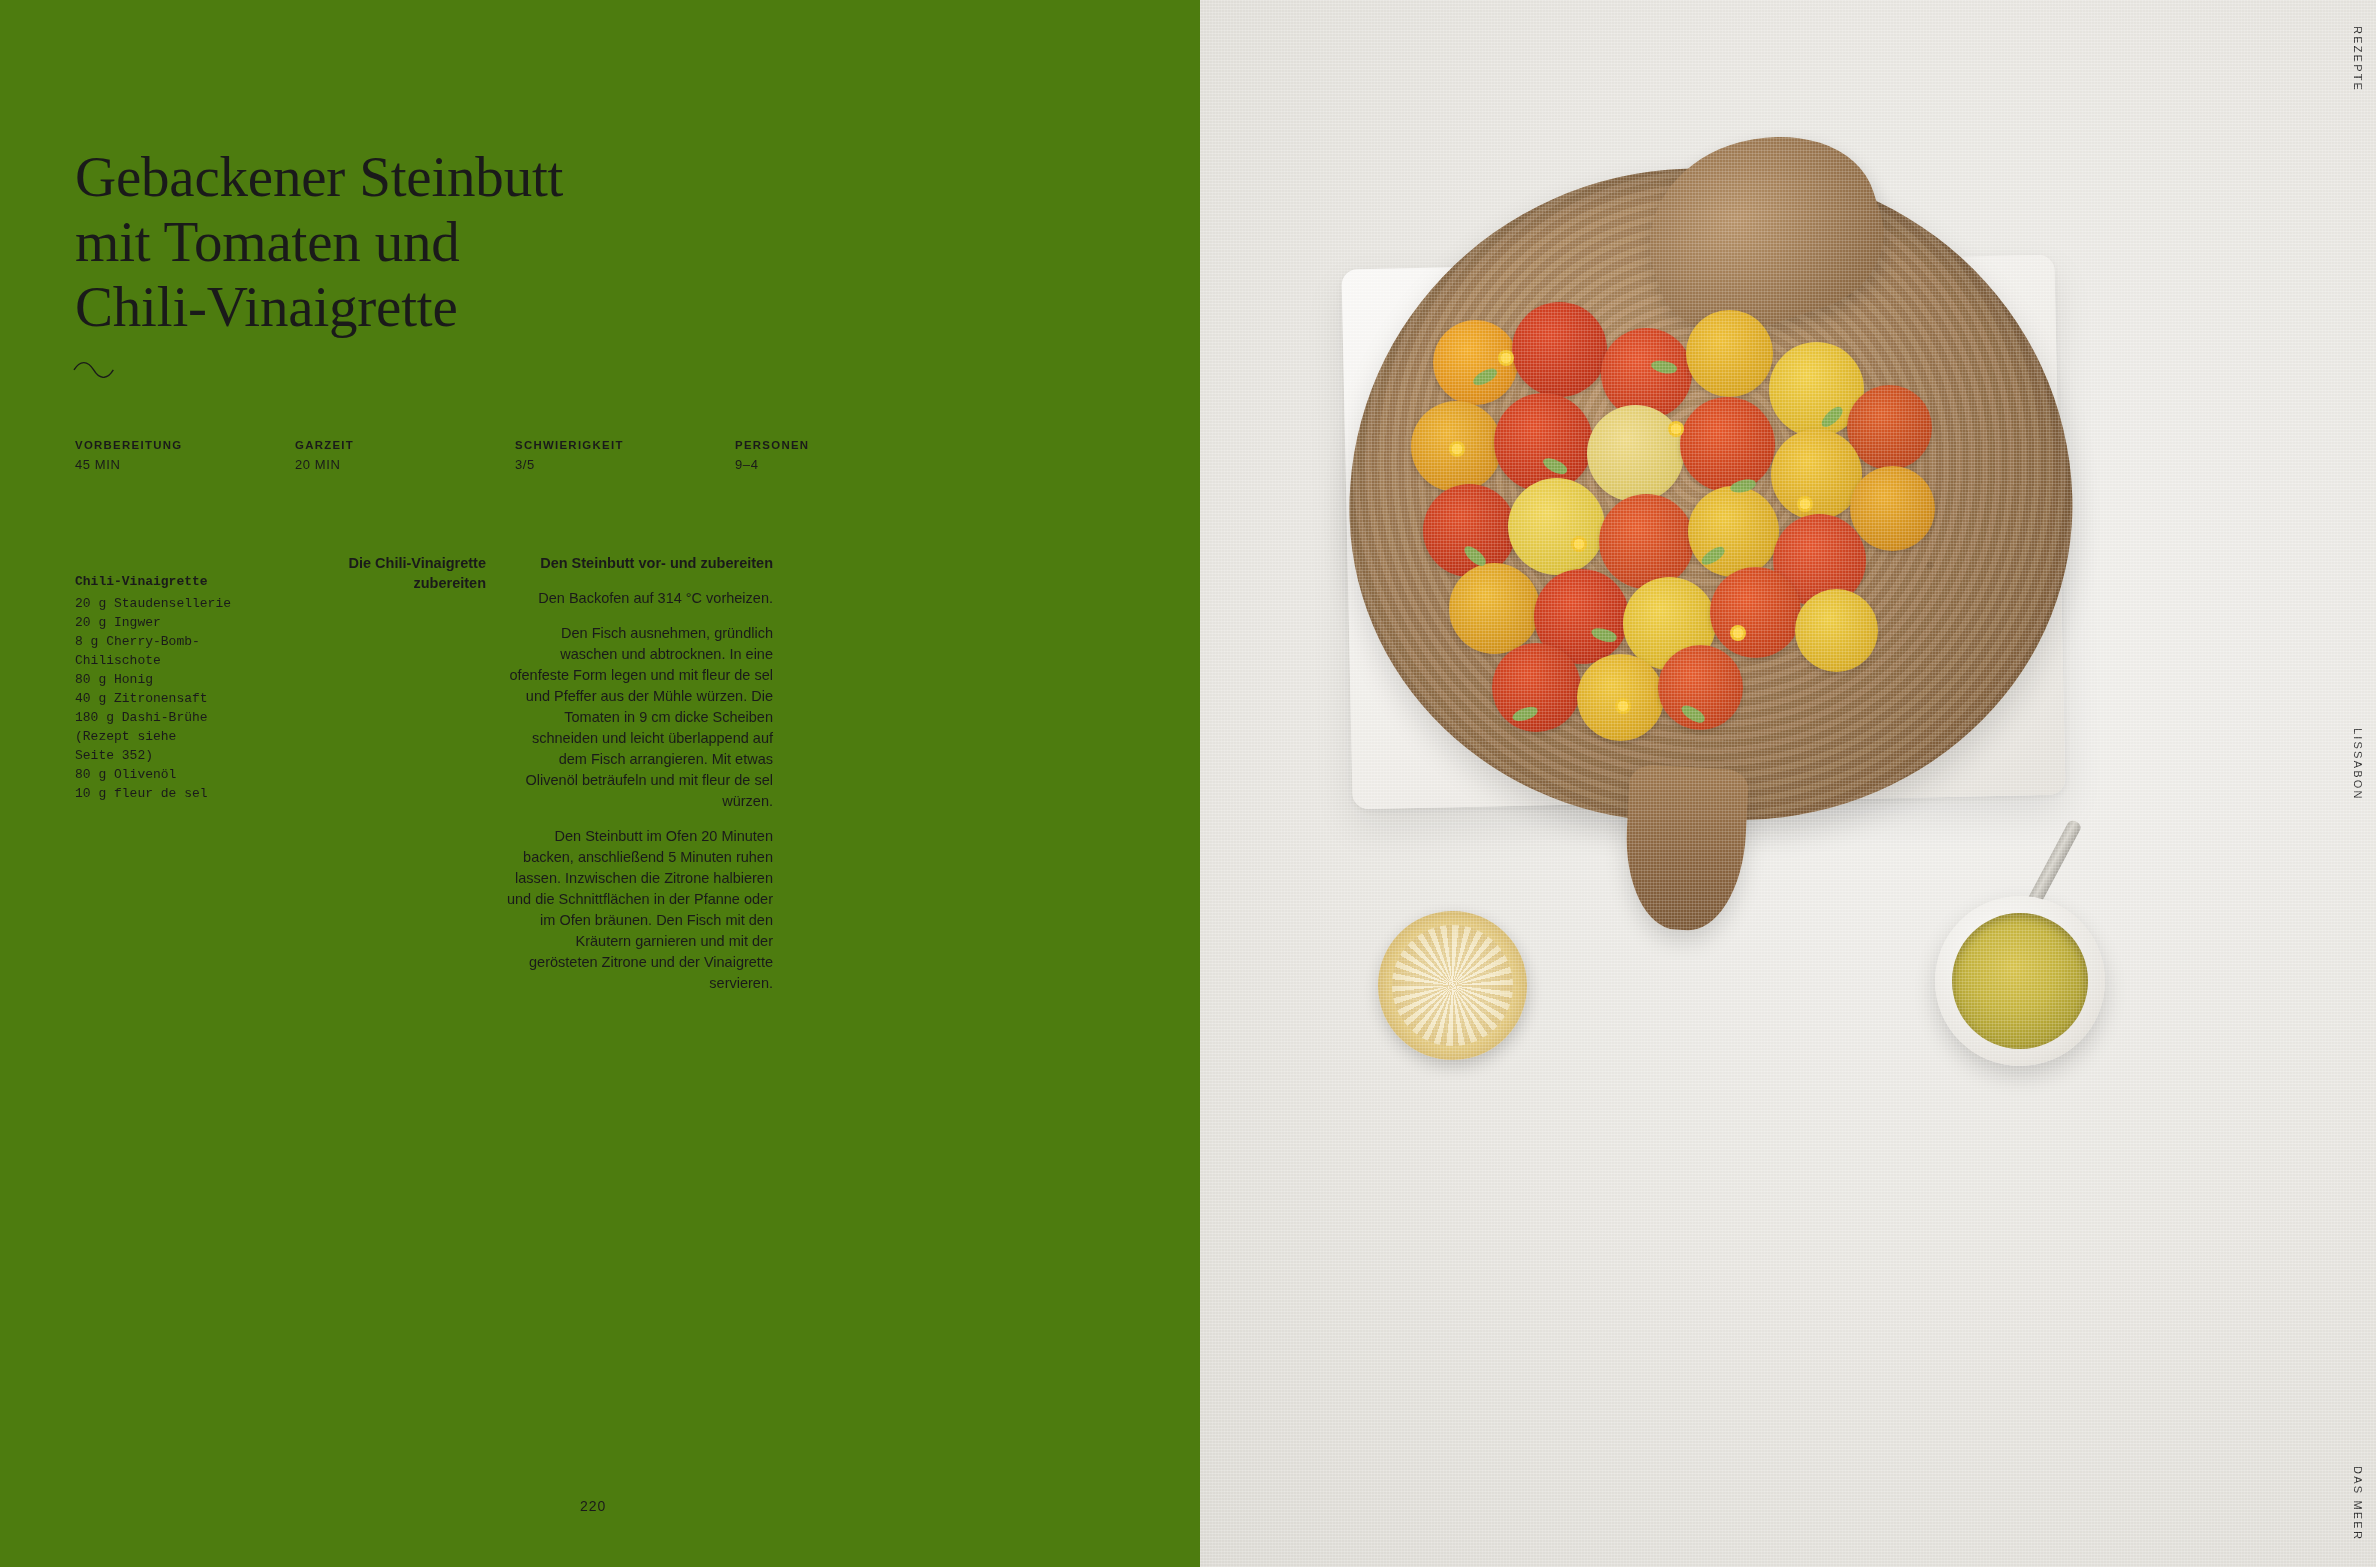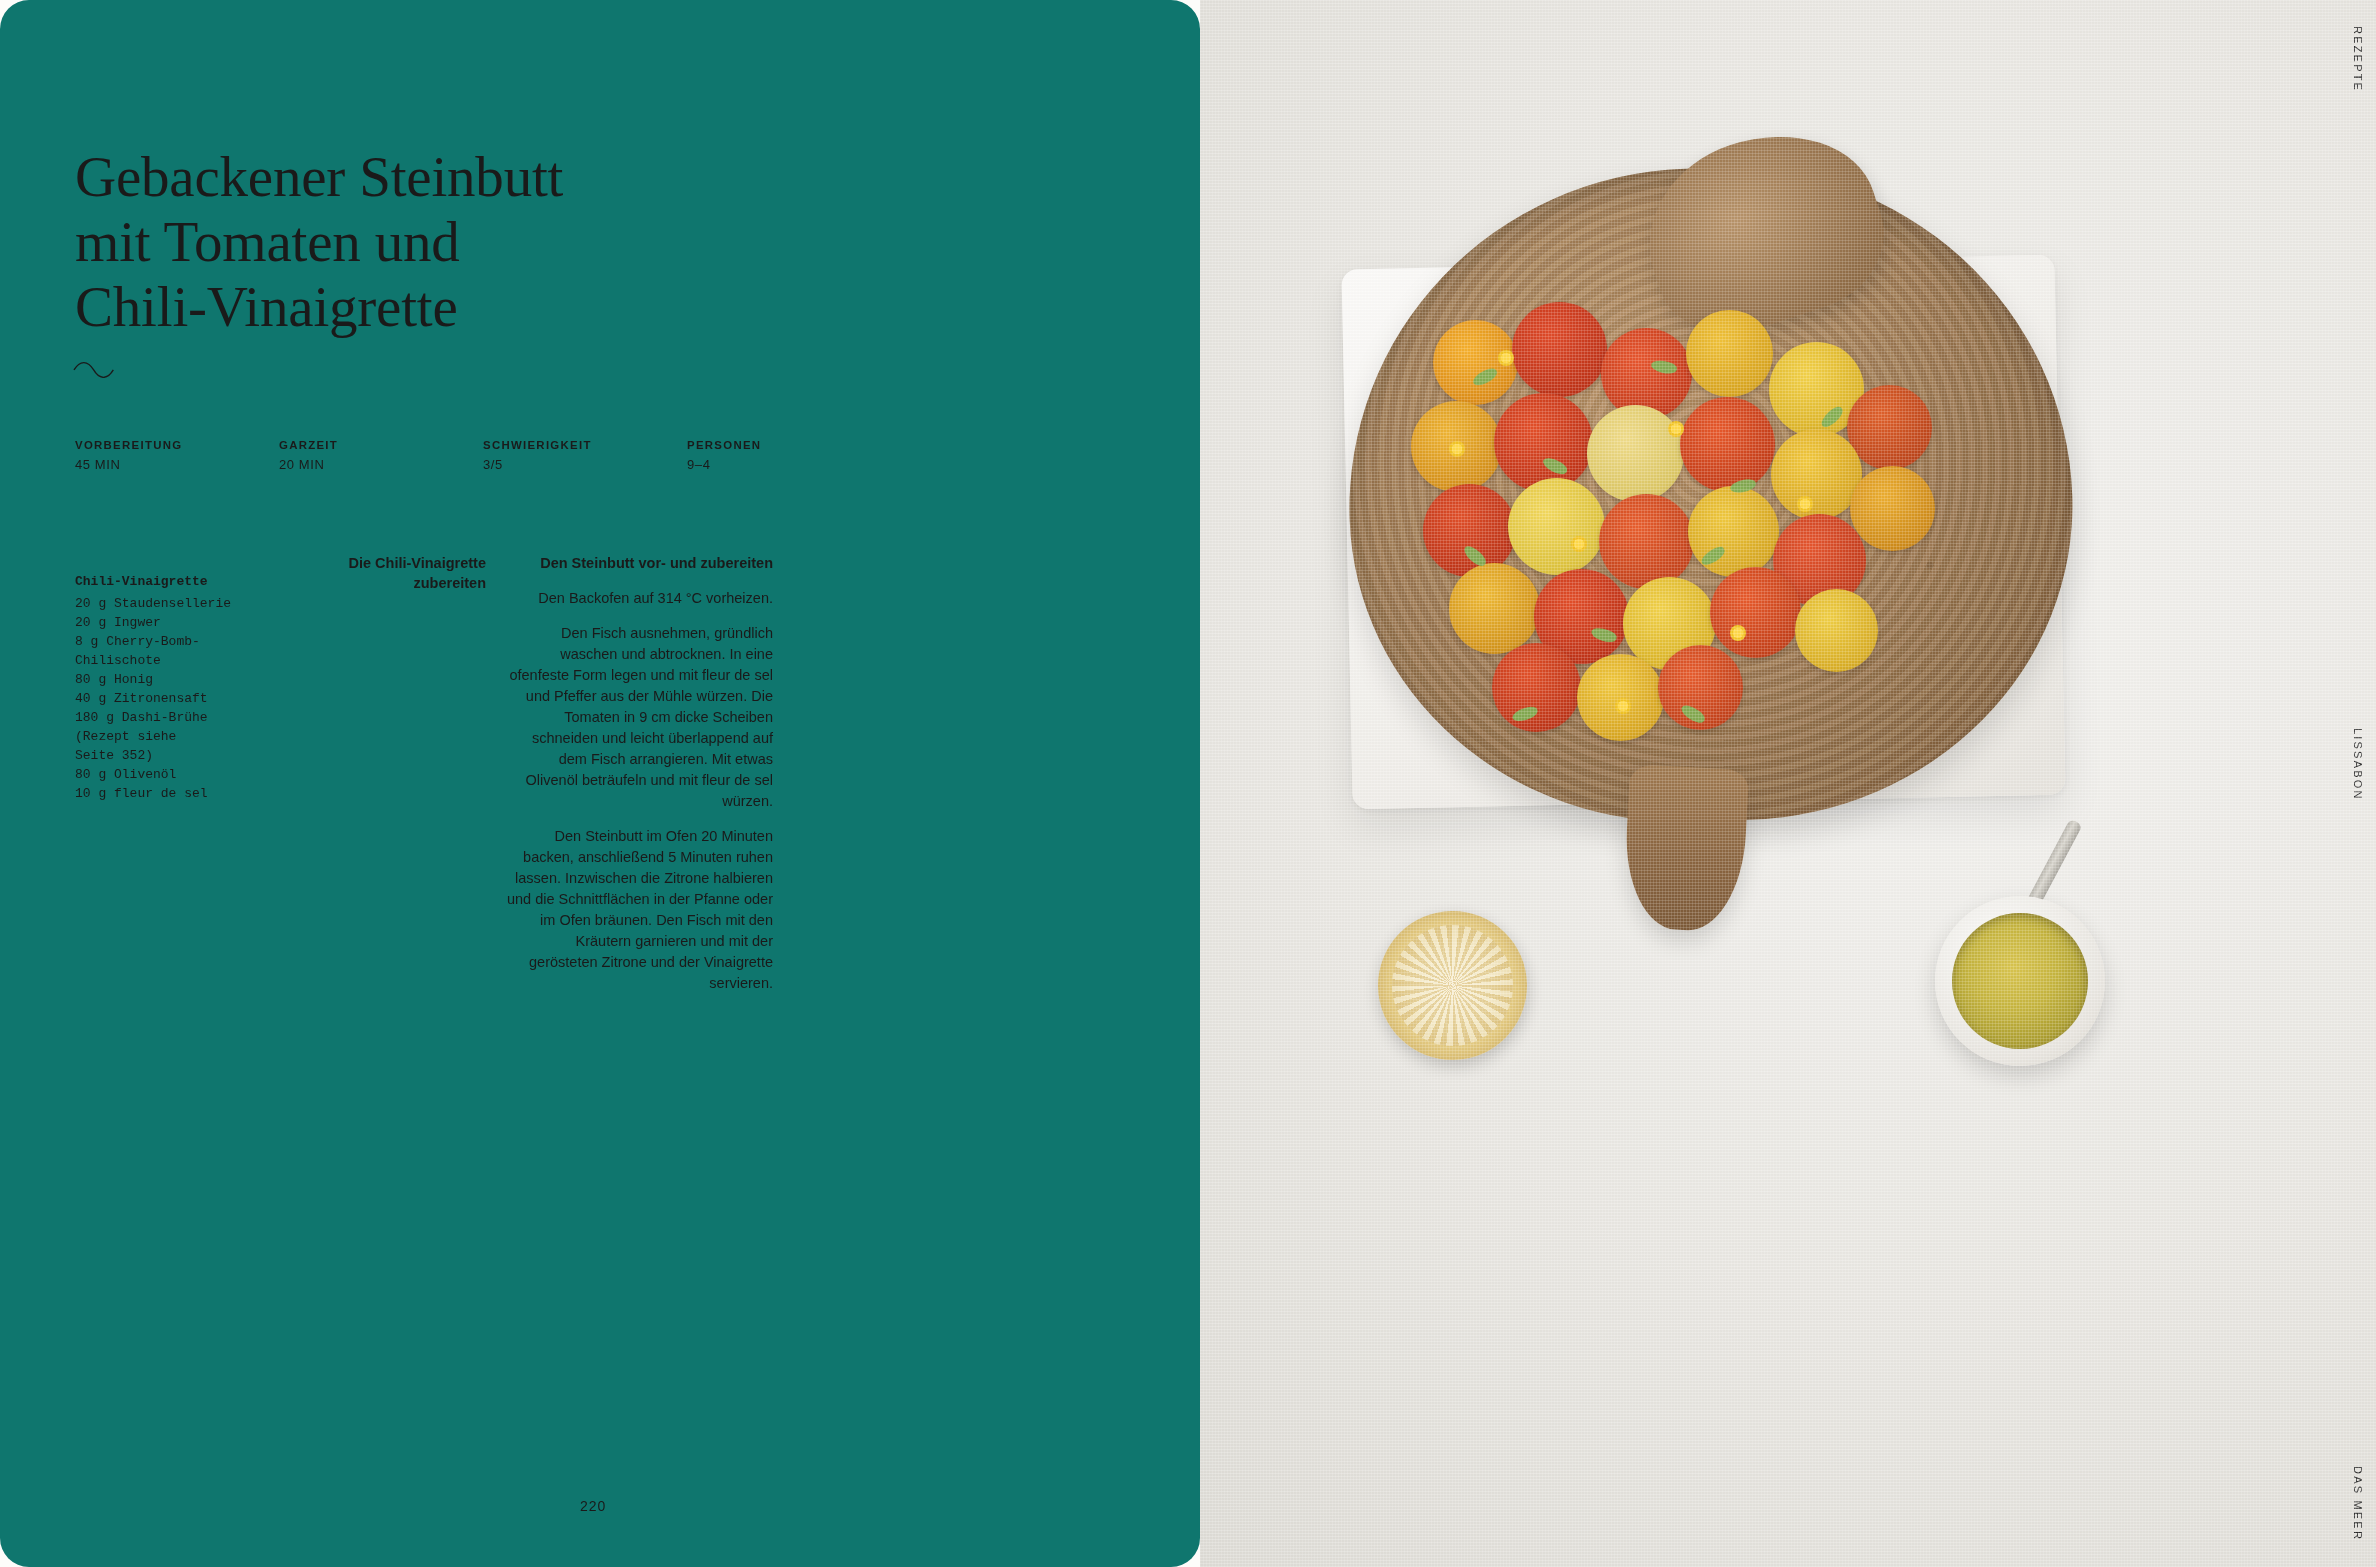--- a/index.html
+++ b/index.html
@@ -15,23 +15,22 @@
     display: flex;
     overflow: hidden;
     background: #fdfcfa;
   }
 
   
   .left-page {
     position: relative;
     width: 1200px;
     height: 100%;
-    background: #0f766e;
+    background: #4d7c0f;
     flex: 0 0 1200px;
-    border-radius: 29px;
   }
 
   .title {
     position: absolute;
     left: 75px;
     top: 107px;
     width: 812px;
     font-family: "Liberation Serif", serif;
     font-size: 57px;
     line-height: 1.14;
@@ -48,20 +47,21 @@
     width: 59px;
     height: 20px;
   }
 
   .meta-row {
     position: absolute;
     left: 75px;
     top: 439px;
     width: 1010px;
     display: flex;
+    gap: 16px;
   }
   .meta-block { width: 204px; }
   .meta-label {
     font-size: 11.4px;
     letter-spacing: 1.3px;
     color: #1a1a1a;
     font-weight: 700;
     margin-bottom: 6px;
     font-family: "Liberation Sans", sans-serif;
   }

